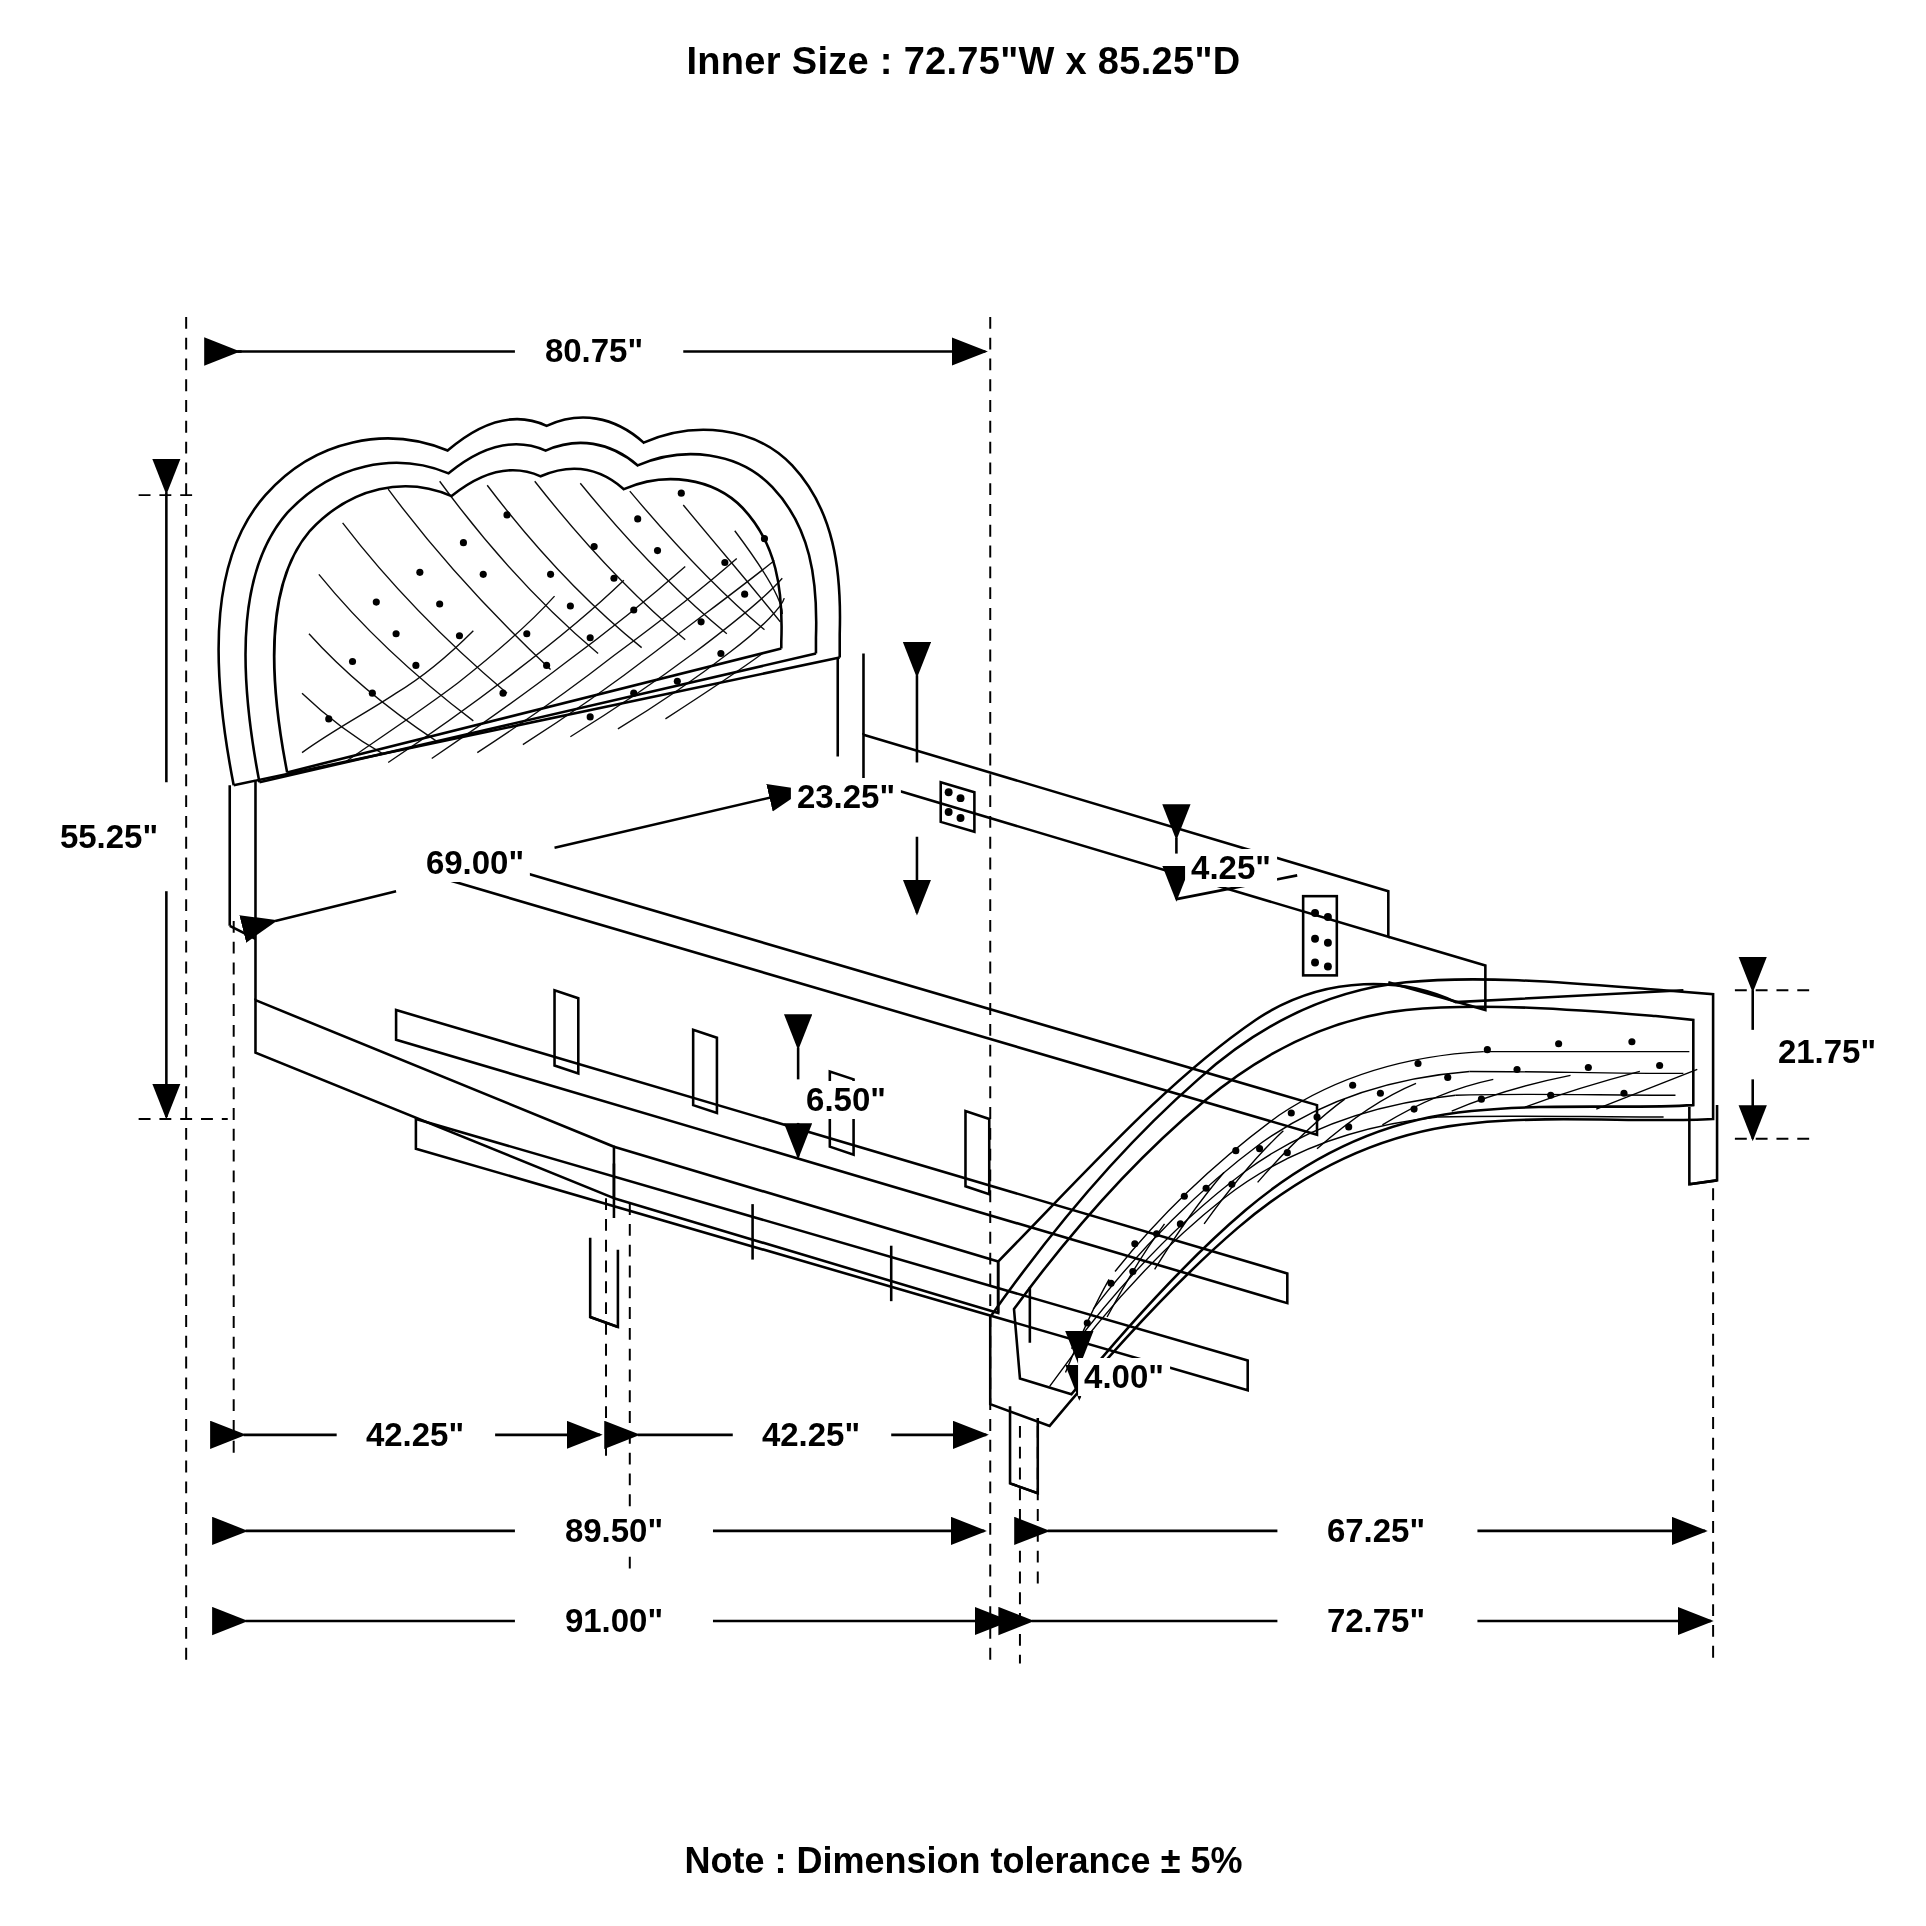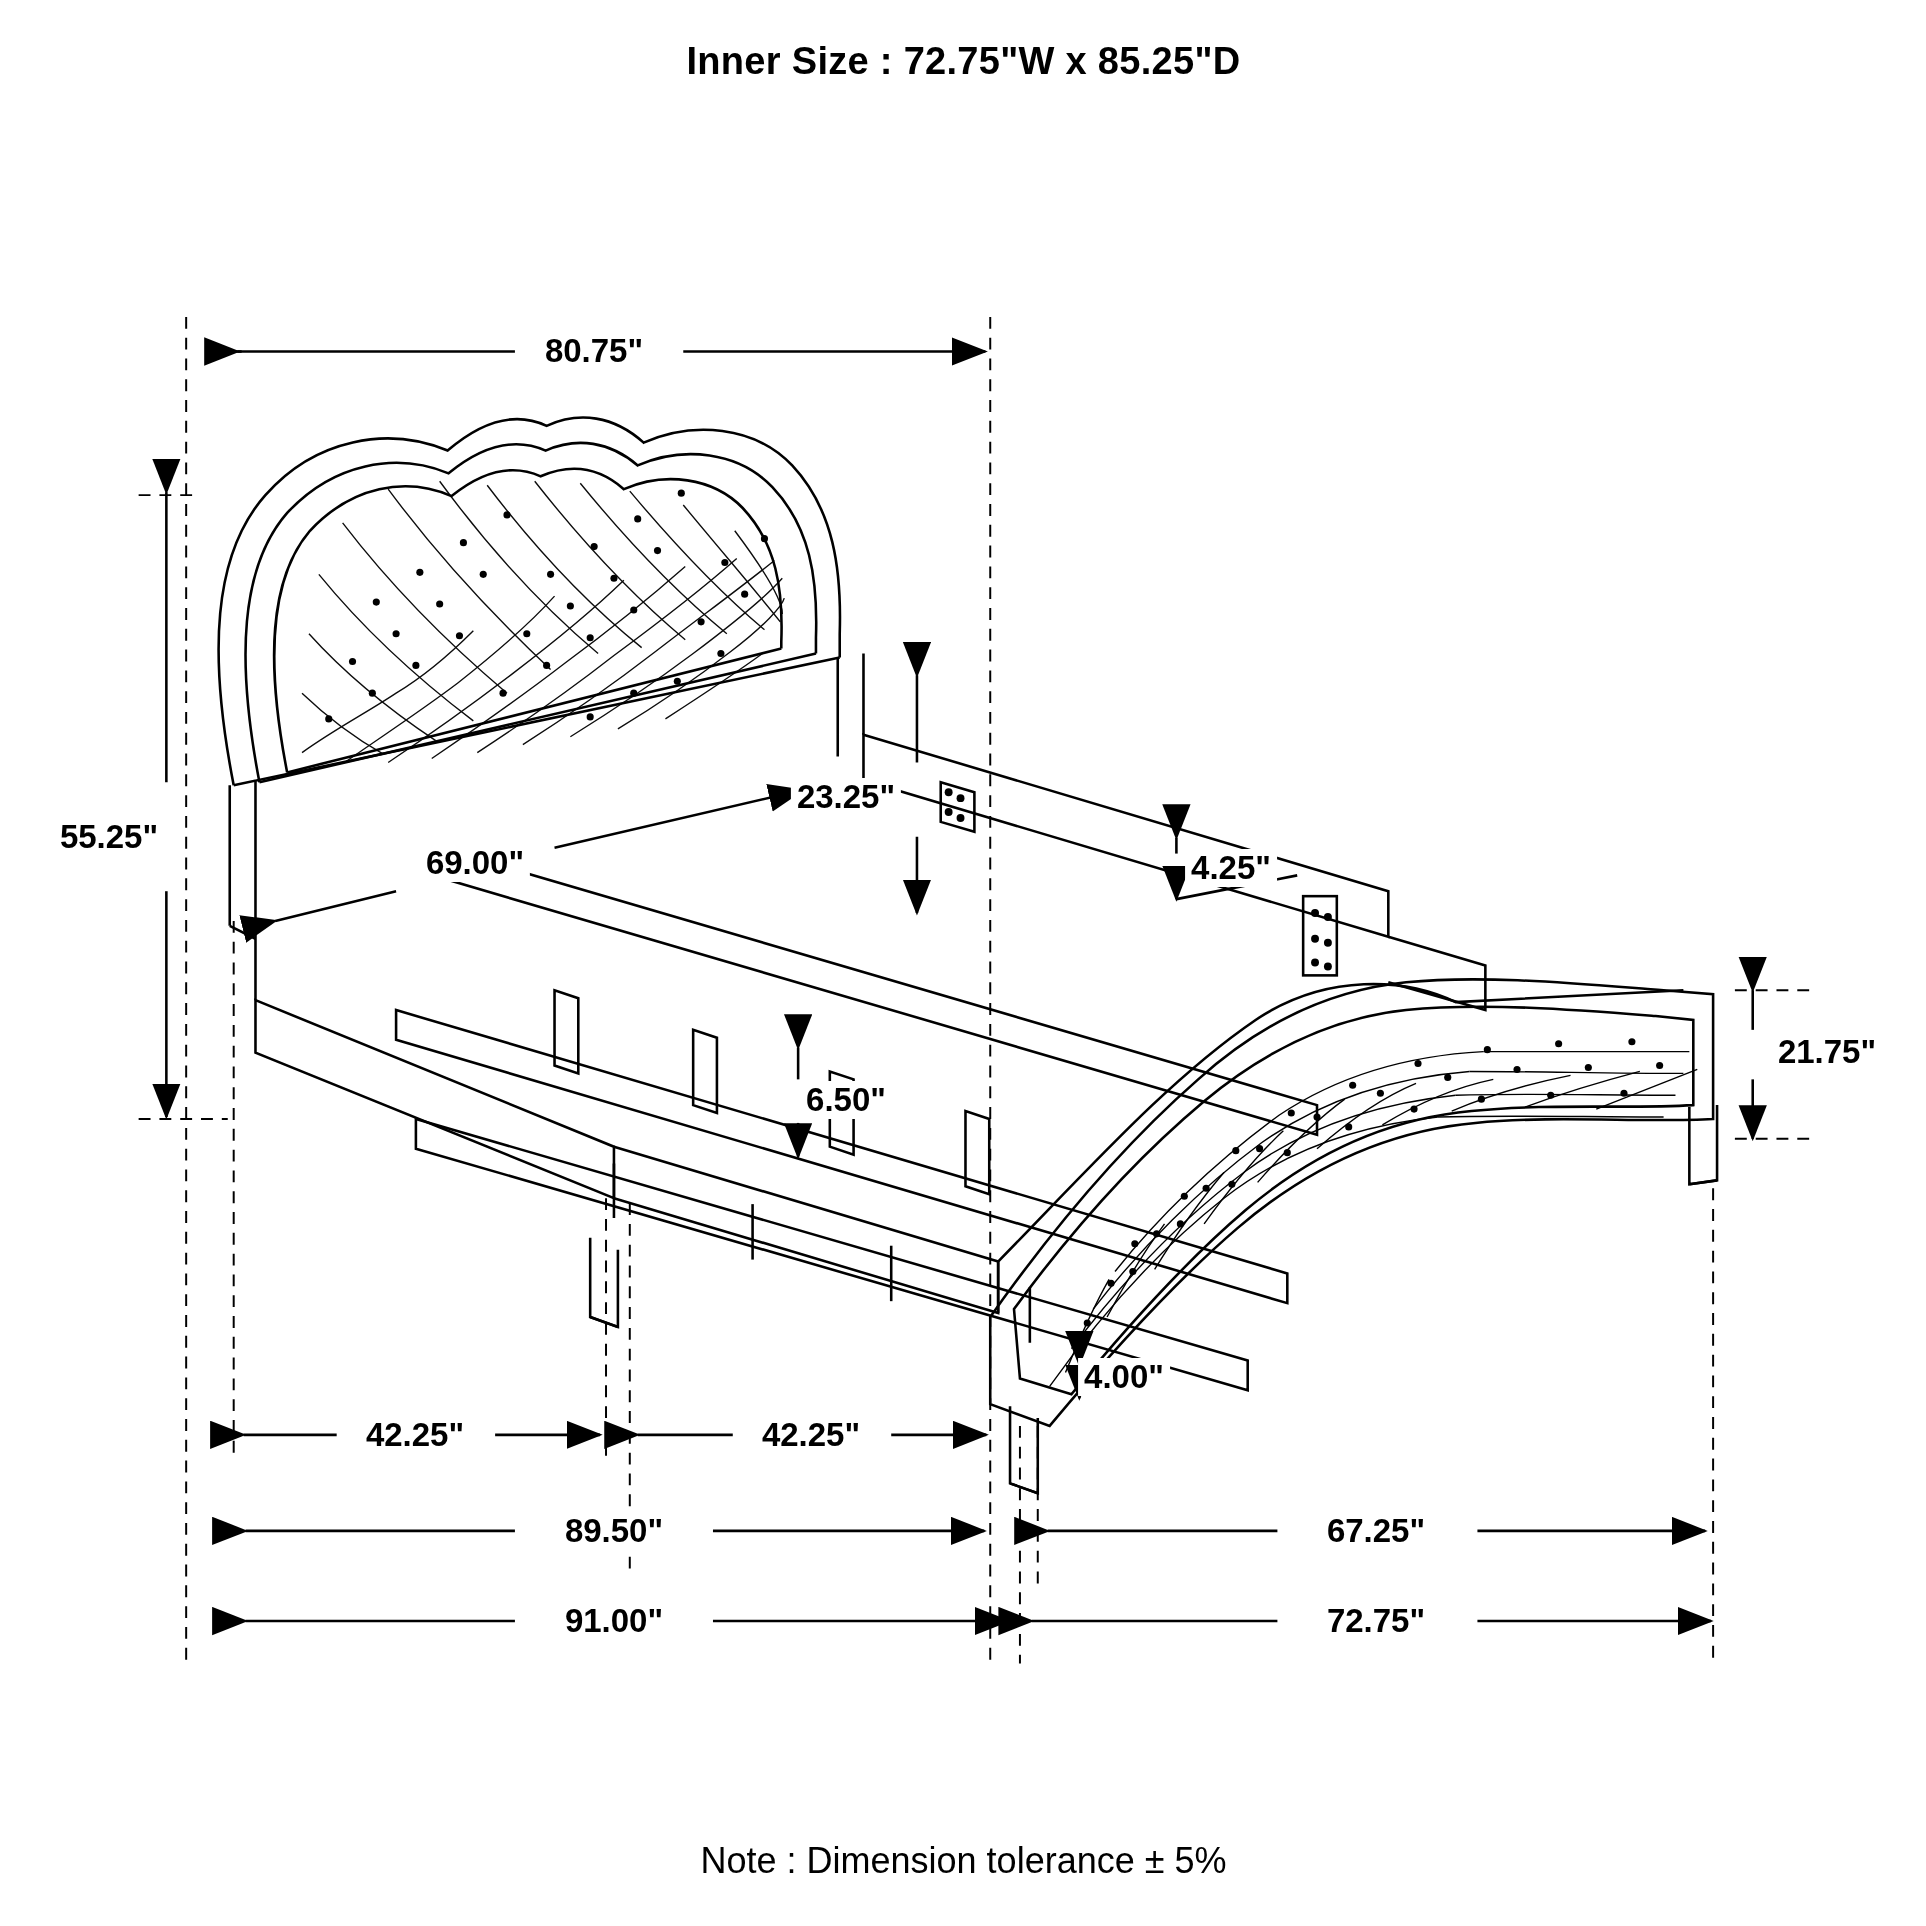--- a/index.html
+++ b/index.html
@@ -8,21 +8,21 @@
     font-family:"Liberation Sans", sans-serif;
     color:#000;overflow:hidden;position:relative;
   }
   #stage{position:absolute;inset:0;}
   .title{
     position:absolute;top:40px;left:0;width:100%;
     text-align:center;font-size:38px;font-weight:bold;letter-spacing:0.3px;
   }
   .note{
     position:absolute;bottom:45px;left:0;width:100%;
-    text-align:center;font-size:36px;font-weight:normal;
+    text-align:center;font-size:36px;font-weight:bold;
   }
   svg{position:absolute;top:0;left:0;width:1927px;height:1927px;}
   .lbl{position:absolute;font-size:33px;font-weight:bold;white-space:nowrap;
        transform:translate(-50%,-50%);background:#fff;padding:0 6px;}
 </style>
 </head>
 <body>
 
 <div id="stage">
 

